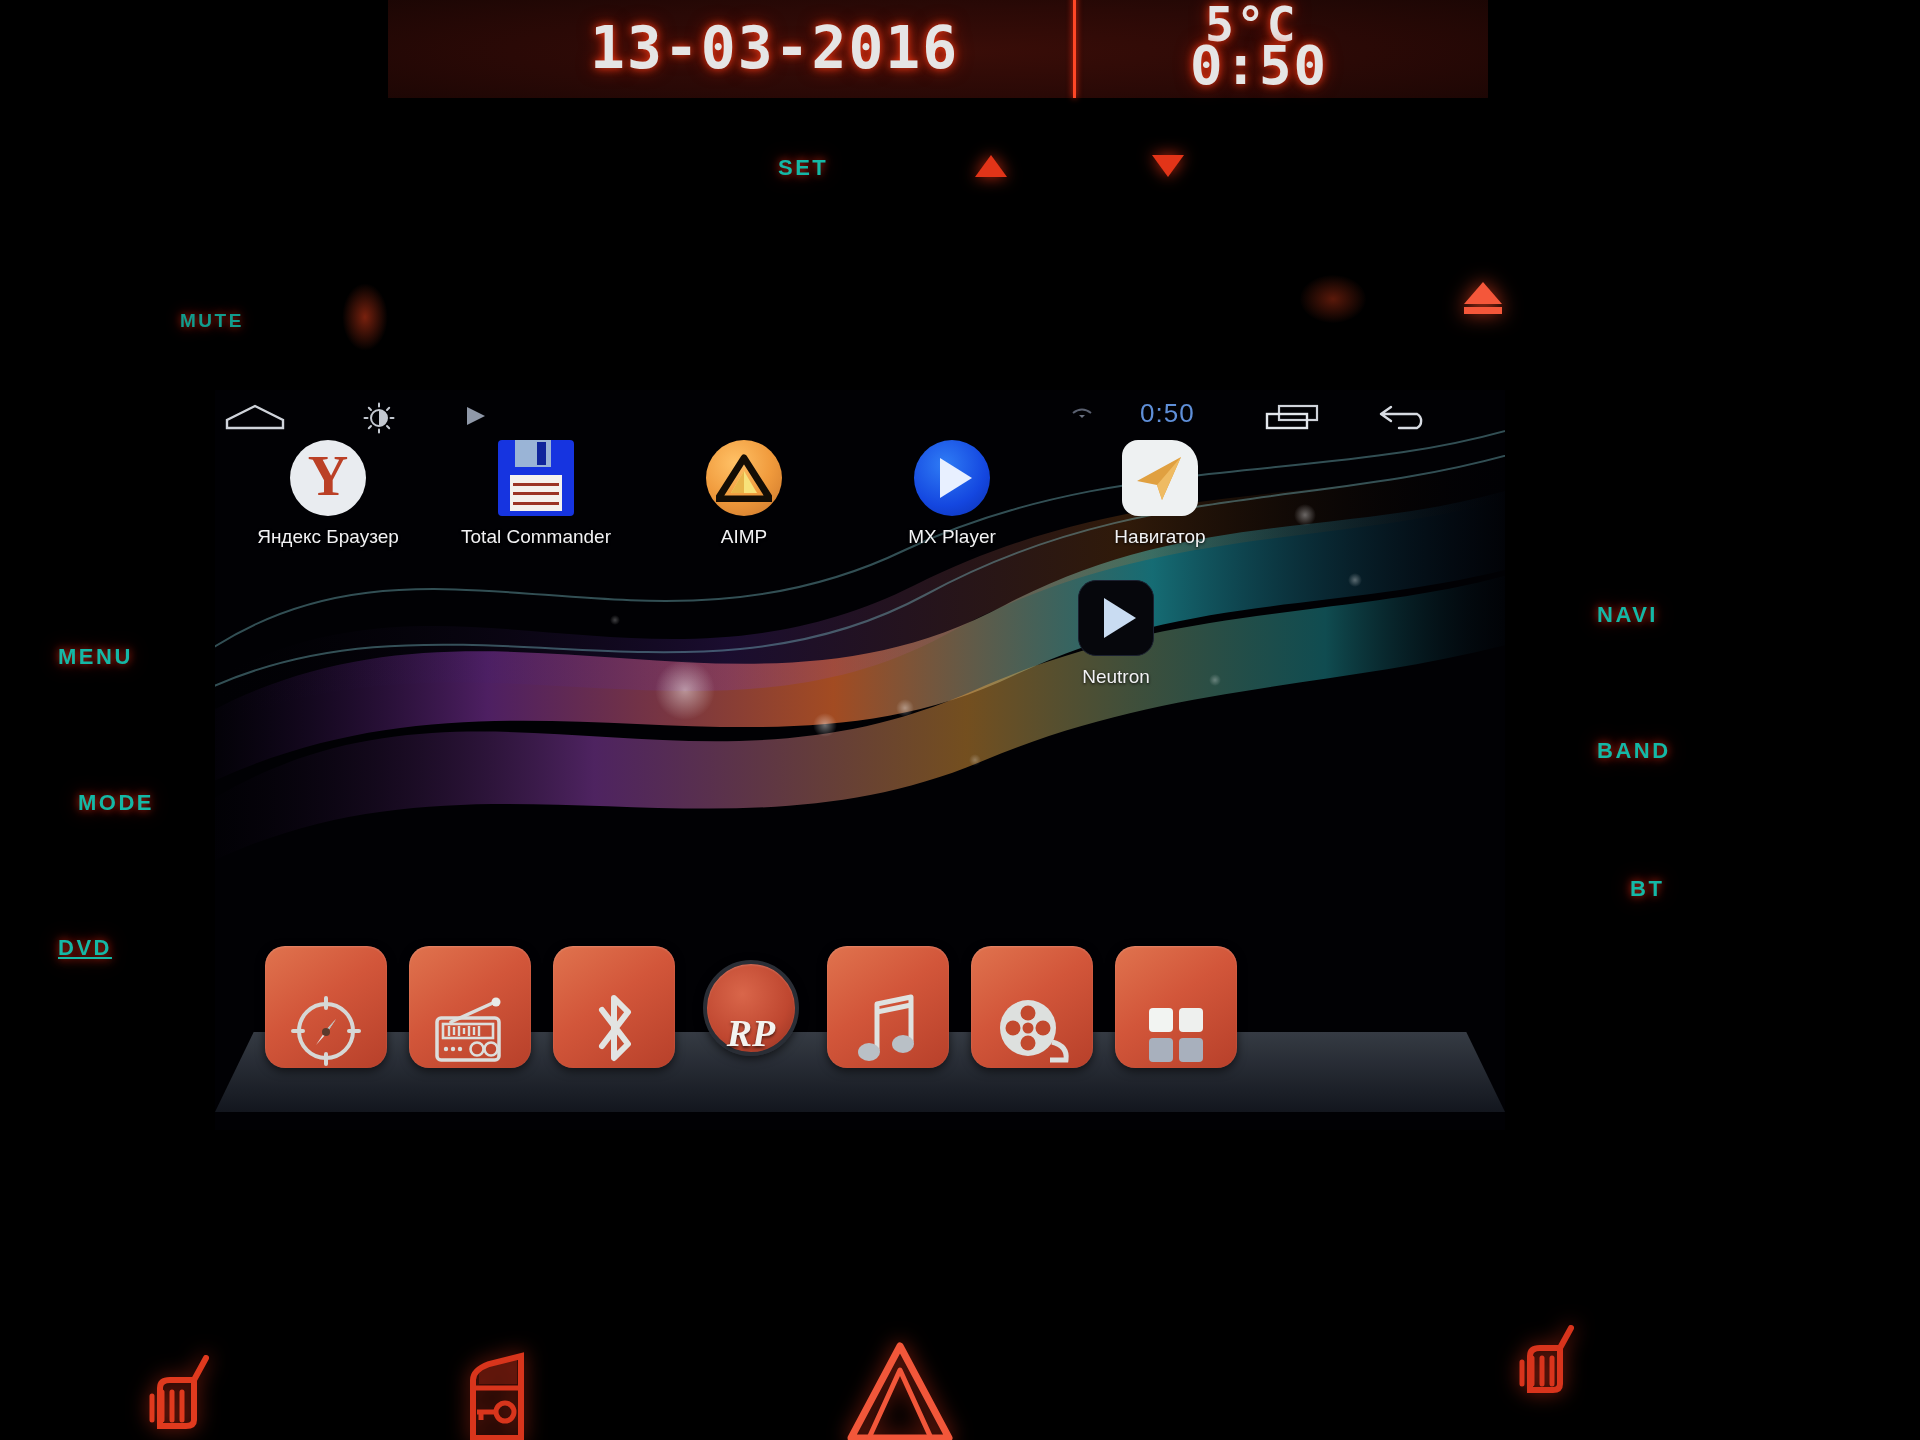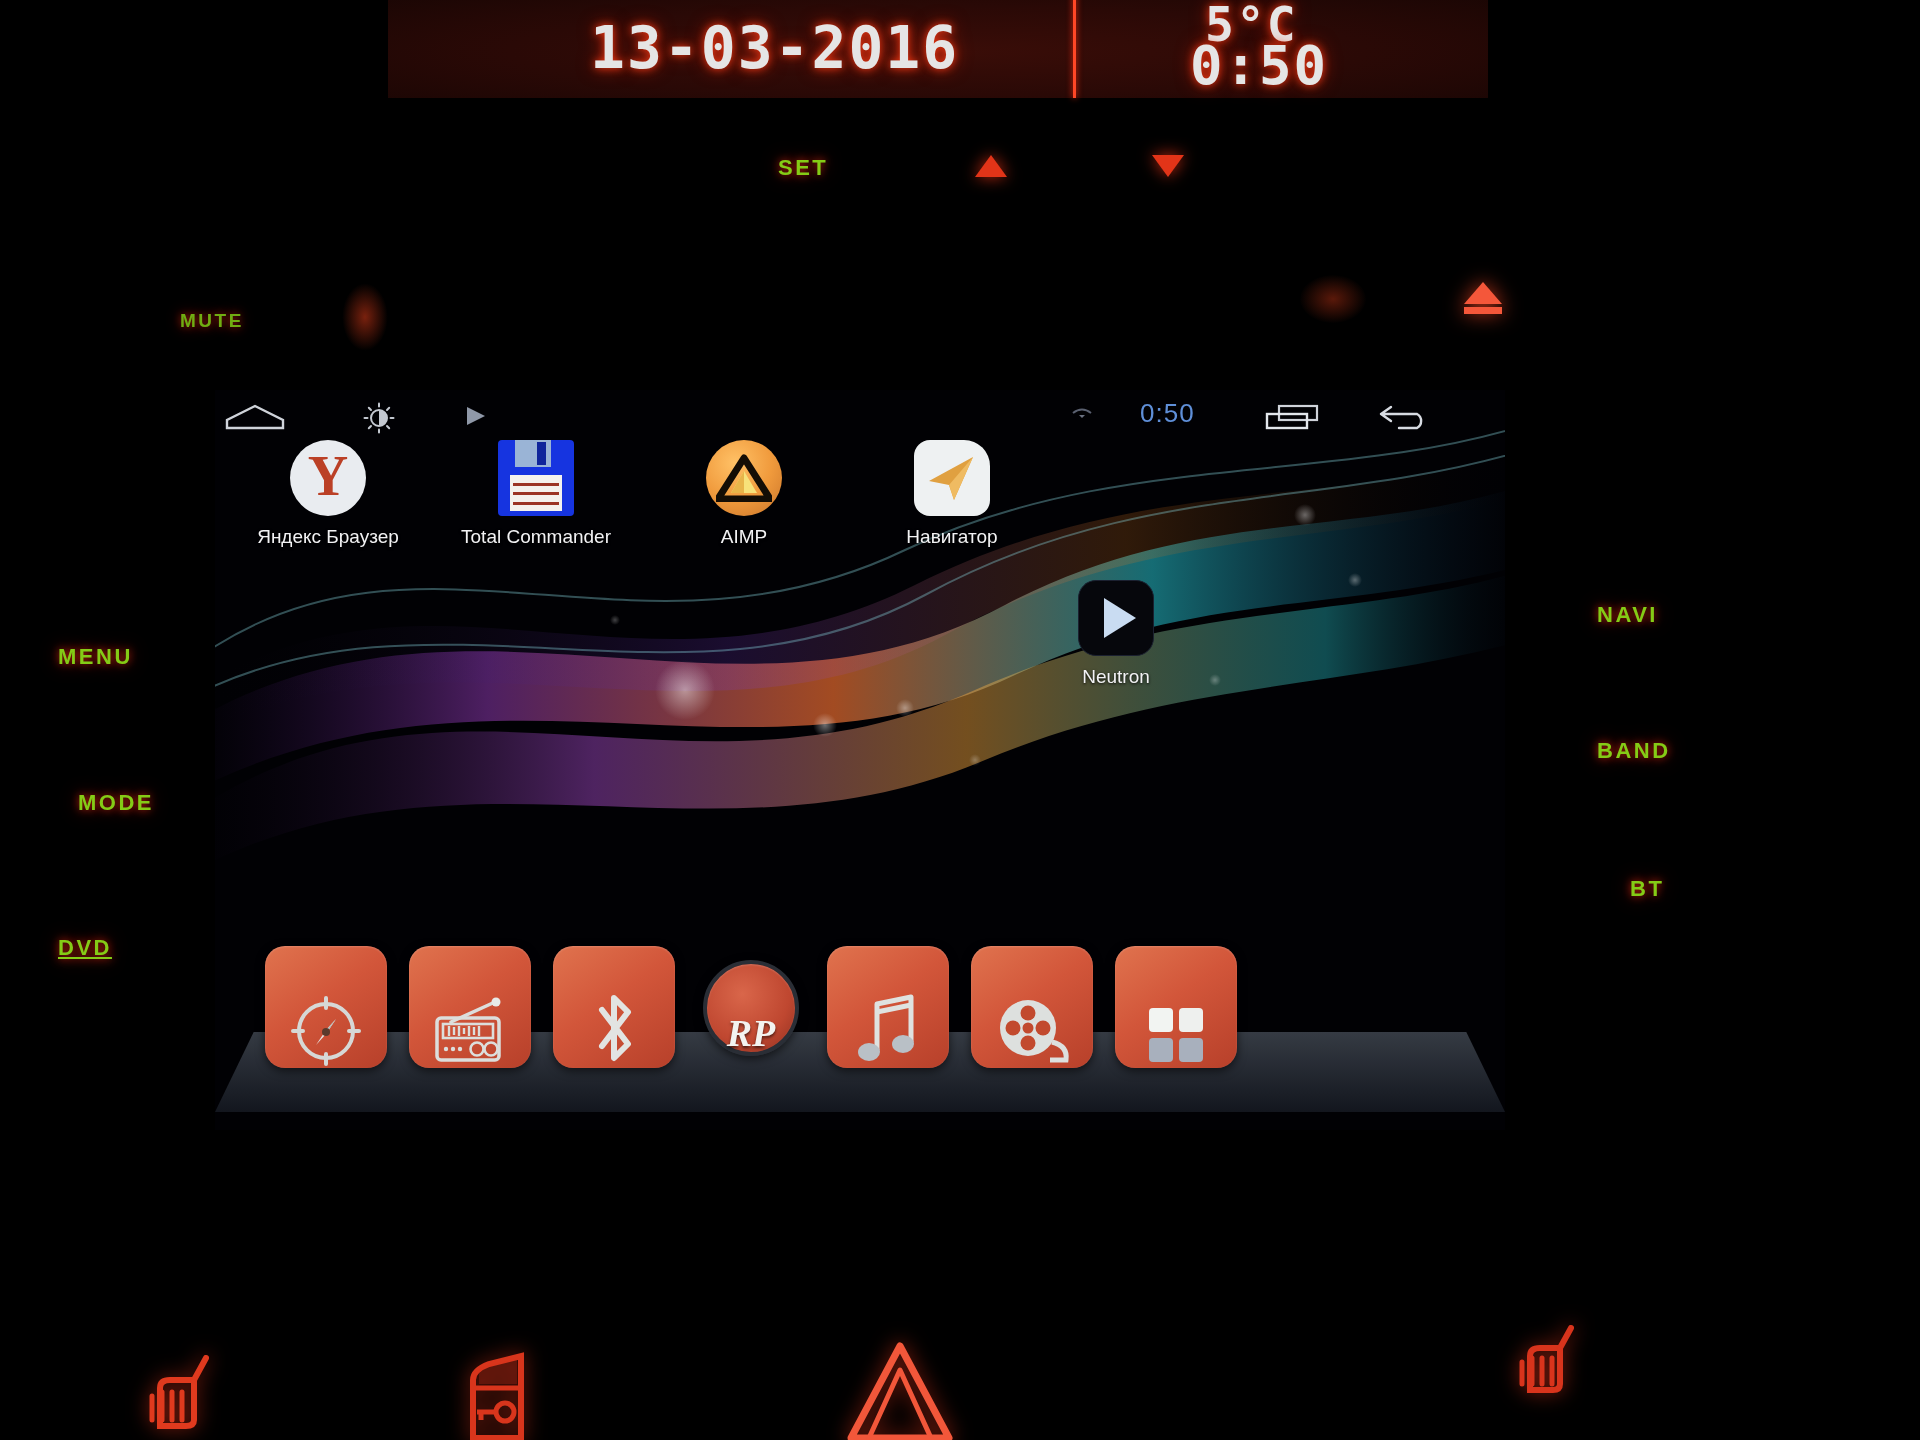--- a/index.html
+++ b/index.html
@@ -19,21 +19,21 @@
     position:absolute; color:#e5e5e5; font-family:"DejaVu Sans Mono", monospace;
     font-weight:bold; letter-spacing:2px;
     text-shadow:0 0 8px rgba(255,60,20,.9), 0 0 18px rgba(255,40,10,.55);
   }
   #led-date { left:590px; top:14px; font-size:58px; }
   #led-temp { left:1205px; top:-4px; font-size:48px; }
   #led-clock { left:1190px; top:34px; font-size:54px; }
 
   
   .key-label {
-    position:absolute; color:#84cc16; font-weight:bold; font-size:20px;
+    position:absolute; color:#14b8a6; font-weight:bold; font-size:20px;
     letter-spacing:2.5px;
     text-shadow:0 0 9px rgba(230,45,20,.85), 0 0 20px rgba(210,30,10,.45);
   }
   #key-set   { left:778px; top:155px; font-size:22px; }
   #key-mute  { left:180px; top:310px; font-size:19px; opacity:.85; }
   #key-menu  { left:58px;  top:644px; font-size:22px; }
   #key-mode  { left:58px;  top:790px; font-size:22px;padding-left:20px; }
   #key-dvd   { left:58px;  top:935px; font-size:22px;text-decoration:underline; }
   #key-navi  { left:1597px; top:602px; font-size:22px; }
   #key-band  { left:1597px; top:738px; font-size:22px; }
@@ -308,20 +308,26 @@
         <div class="app-icon ic-aimp">
           <svg width="56" height="48" viewBox="0 0 56 48">
             <path d="M28,4 L54,45 L2,45 Z" fill="none" stroke="#140d05" stroke-width="7" stroke-linejoin="round"></path>
             <path d="M28,17 L41,39 L15,39 Z" fill="#f7e27a"></path>
             <path d="M28,17 L28,39 L15,39 Z" fill="#e8b54a"></path>
           </svg>
         </div>
         <div class="app-label">AIMP</div>
       </div>
 
+      <div class="app">
+        <div class="app-icon ic-mx">
+          <div class="ptri"></div>
+        </div>
+        <div class="app-label">MX Player</div>
+      </div>
 
       <div class="app">
         <div class="app-icon ic-navi">
           <svg width="58" height="54" viewBox="0 0 58 54">
             <path d="M50,6 L6,30 L26,34 L31,49 Z" fill="#e0a040"></path>
             <path d="M50,6 L26,34 L31,49 Z" fill="#efbb62"></path>
           </svg>
         </div>
         <div class="app-label">Навигатор</div>
       </div>

